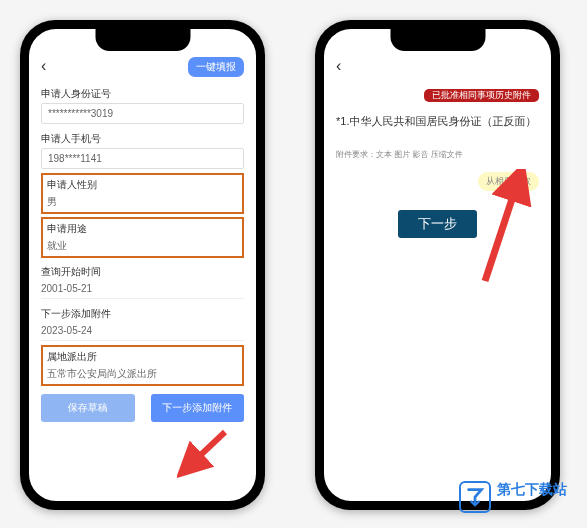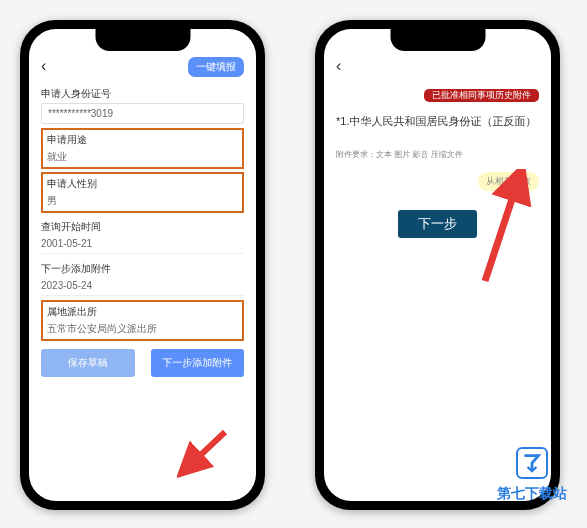--- a/index.html
+++ b/index.html
@@ -19,50 +19,54 @@
     .btn-row { display: flex; gap: 16px; margin-top: 8px; }
     .btn { flex: 1; padding: 7px 4px; font-size: 10px; color: #fff; text-align: center; border: none; border-radius: 3px; cursor: pointer; }
     .btn-light { background: #8FB5F2; }
     .btn-primary { background: #5B8FF9; }
     .arrow-svg { display: block; }
     .history-btn { background: #b91c1c; color: #fff; font-size: 9px; padding: 0 8px; border-radius: 5px; float: right; cursor: pointer; margin-bottom: 8px; }
     .doc-title { font-size: 11px; color: #333; clear: both; padding-top: 4px; }
     .doc-req { font-size: 8px; color: #888; margin-top: 20px; }
     .select-btn { font-size: 9px; color: #888; background: #fef9c3; padding: 3px 8px; border-radius: 10px; float: right; margin-top: 12px; cursor: pointer; }
     .next-btn { background: #0c4a6e; color: #fff; font-size: 13px; padding: 5px 20px; border-radius: 3px; display: block; margin: 50px auto 0; border: none; cursor: pointer; clear: both; }
-    .watermark { position: absolute; bottom: 25px; right: 20px; display: flex; align-items: center; gap: 6px; flex-direction: column; }
+    .watermark { position: absolute; bottom: 15px; right: 20px; display: flex; align-items: flex-start; gap: 6px; }
     .watermark-icon { width: 32px; height: 32px; border: 2px solid #2a7de1; border-radius: 6px; display: flex; align-items: center; justify-content: center; color: #2a7de1; font-size: 18px; font-weight: bold; }
     .watermark-text { font-size: 14px; color: #2a7de1; font-weight: bold; }
     .divider-line { border: none; border-top: 1px solid #eee; margin: 2px 0; }
   </style>
 </head>
 <body>
 
 <div class="phone">
   <div class="notch"></div>
   <div class="screen">
     <div class="content">
       <span class="back">‹</span>
       <span class="fill-btn">一键填报</span>
 
 
       <div class="form-group">
         <label class="form-label">申请人身份证号</label>
         <input class="form-input" value="***********3019" style="">
       </div>
 
-
-      <div class="highlight">
-        <label class="form-label">申请用途</label>
-        <div class="form-value">就业</div>
+      <div class="form-group">
+        <label class="form-label">申请人手机号</label>
+        <input class="form-input" value="198****1141" style="">
       </div>
 
       <div class="highlight">
         <label class="form-label">申请人性别</label>
         <div class="form-value">男</div>
+      </div>
+
+      <div class="highlight">
+        <label class="form-label">申请用途</label>
+        <div class="form-value">就业</div>
       </div>
 
       <div class="form-group">
         <label class="form-label">查询开始时间</label>
         <div class="form-value" style="font-size:10px;color:#666;padding:2px 0">2001-05-21</div>
         <hr class="divider-line">
       </div>
 
       <div class="form-group">
         <label class="form-label">下一步添加附件</label>

